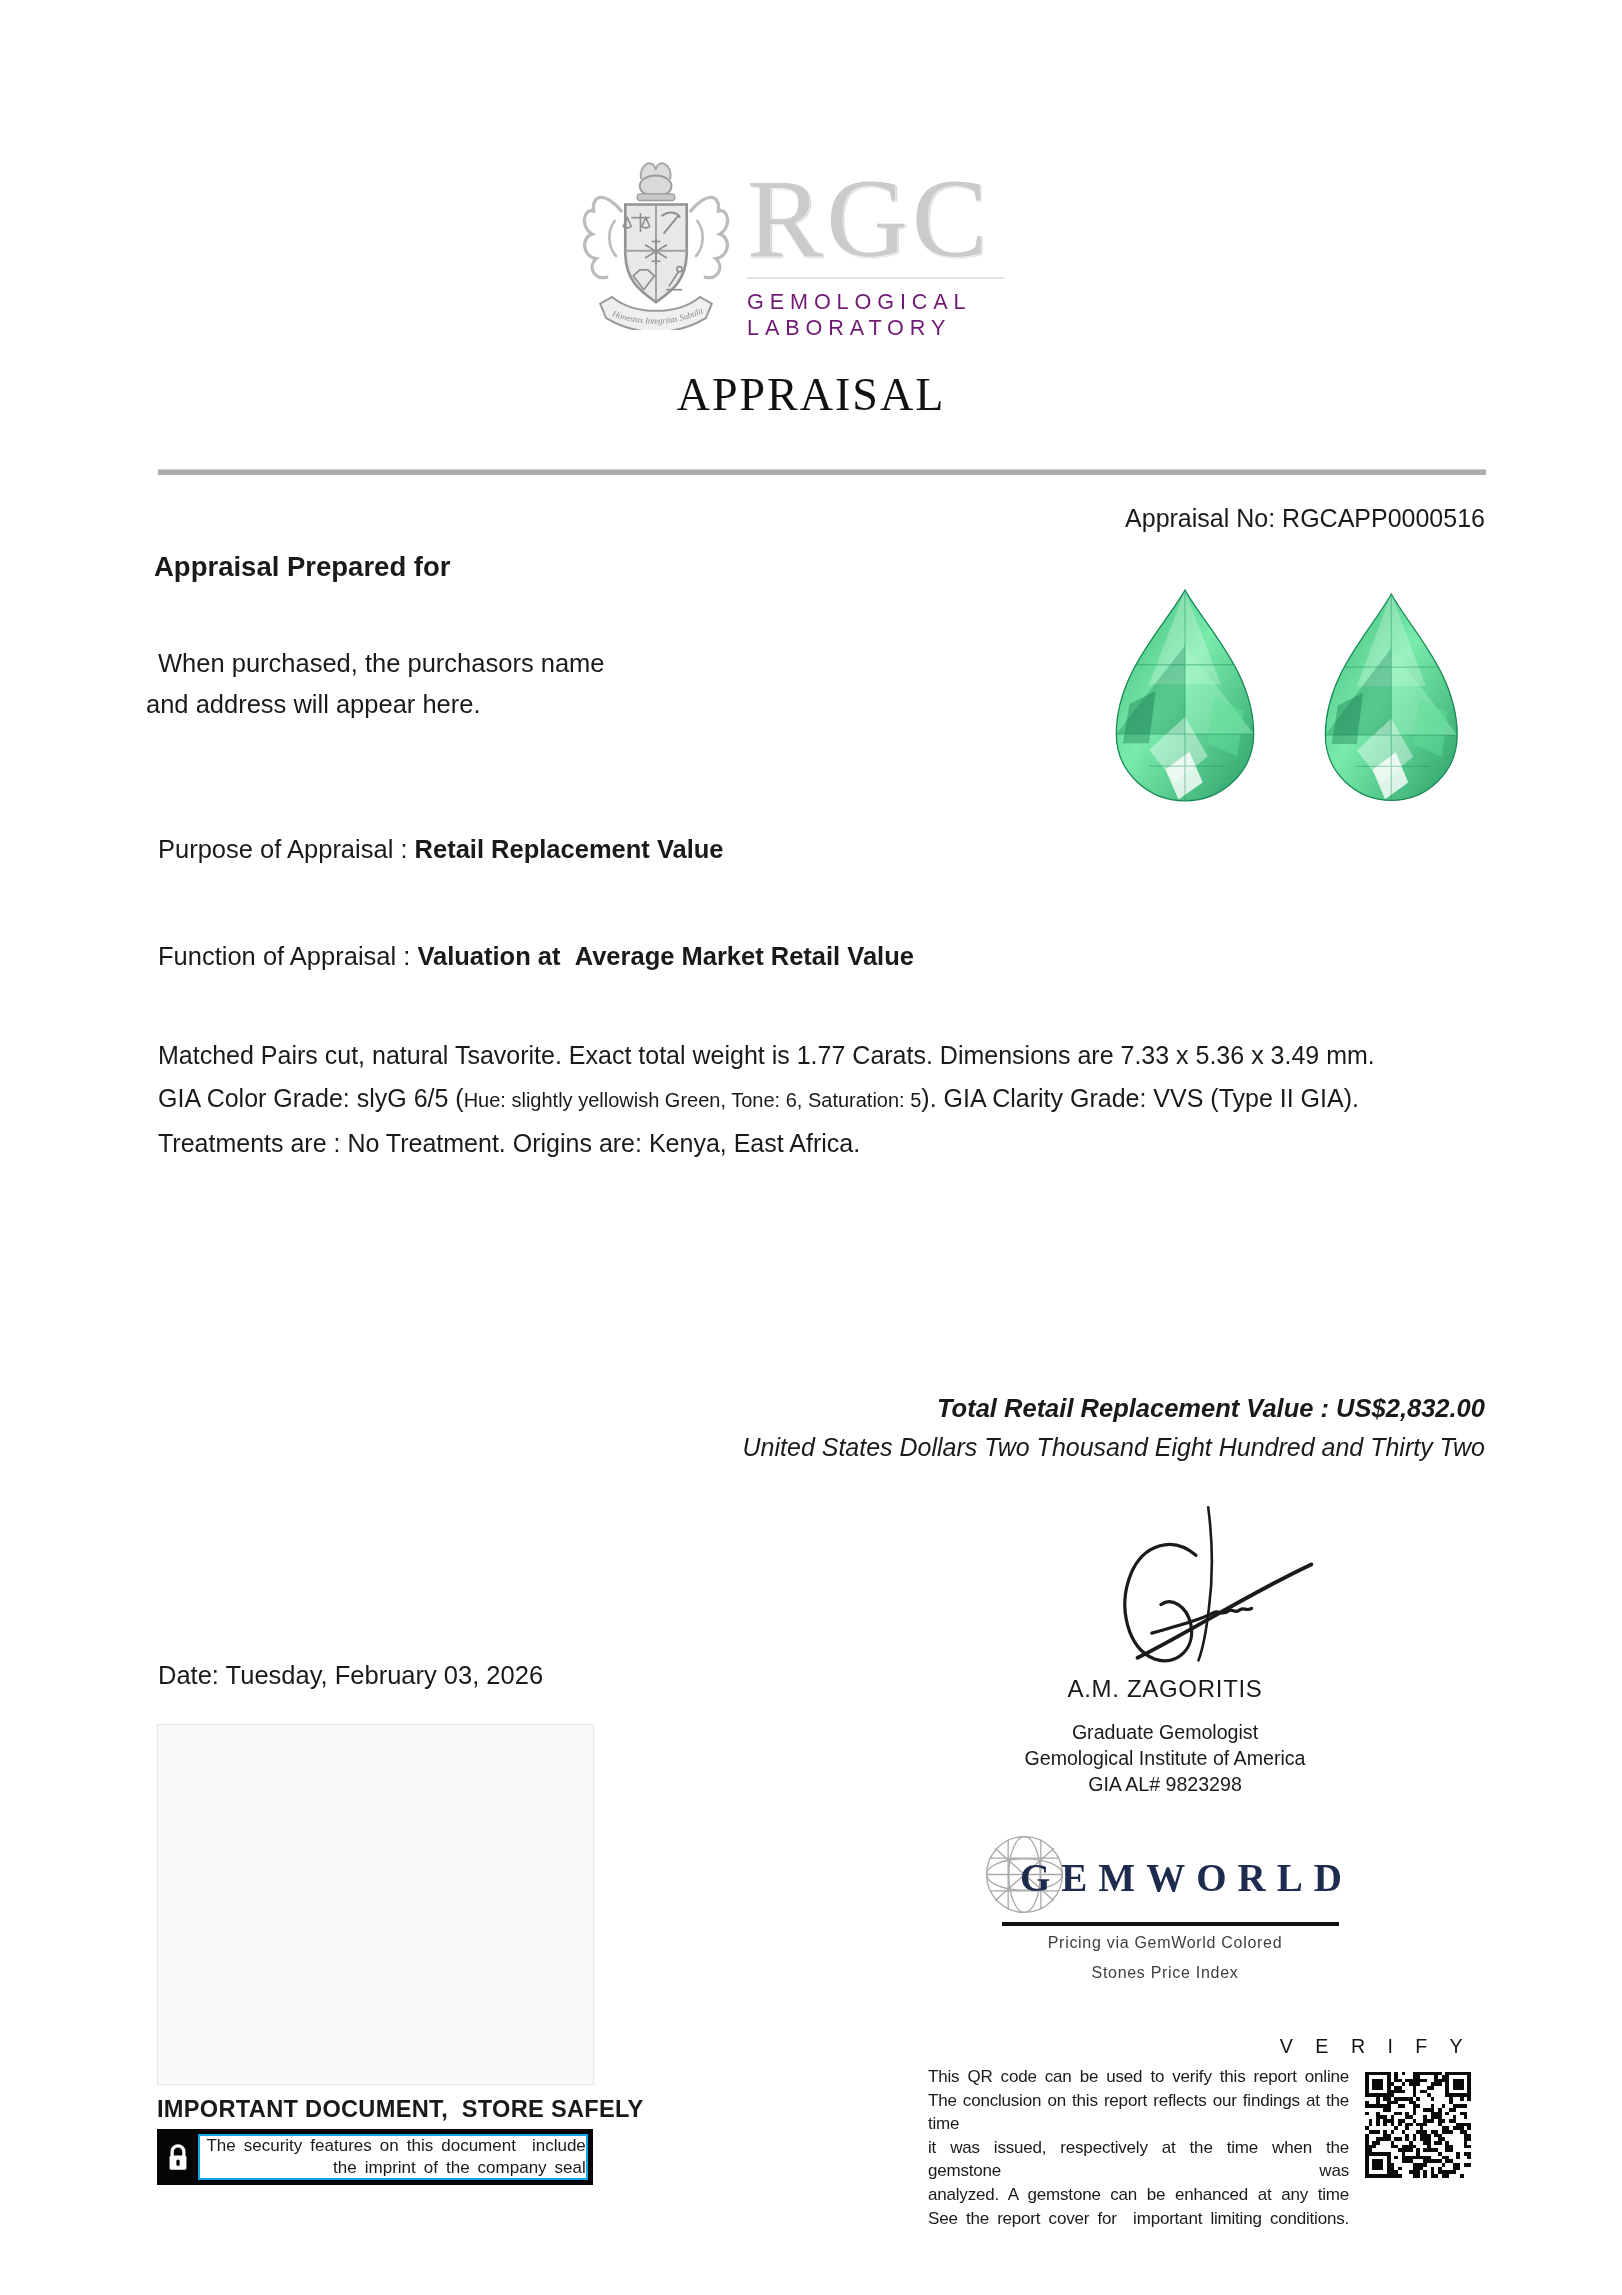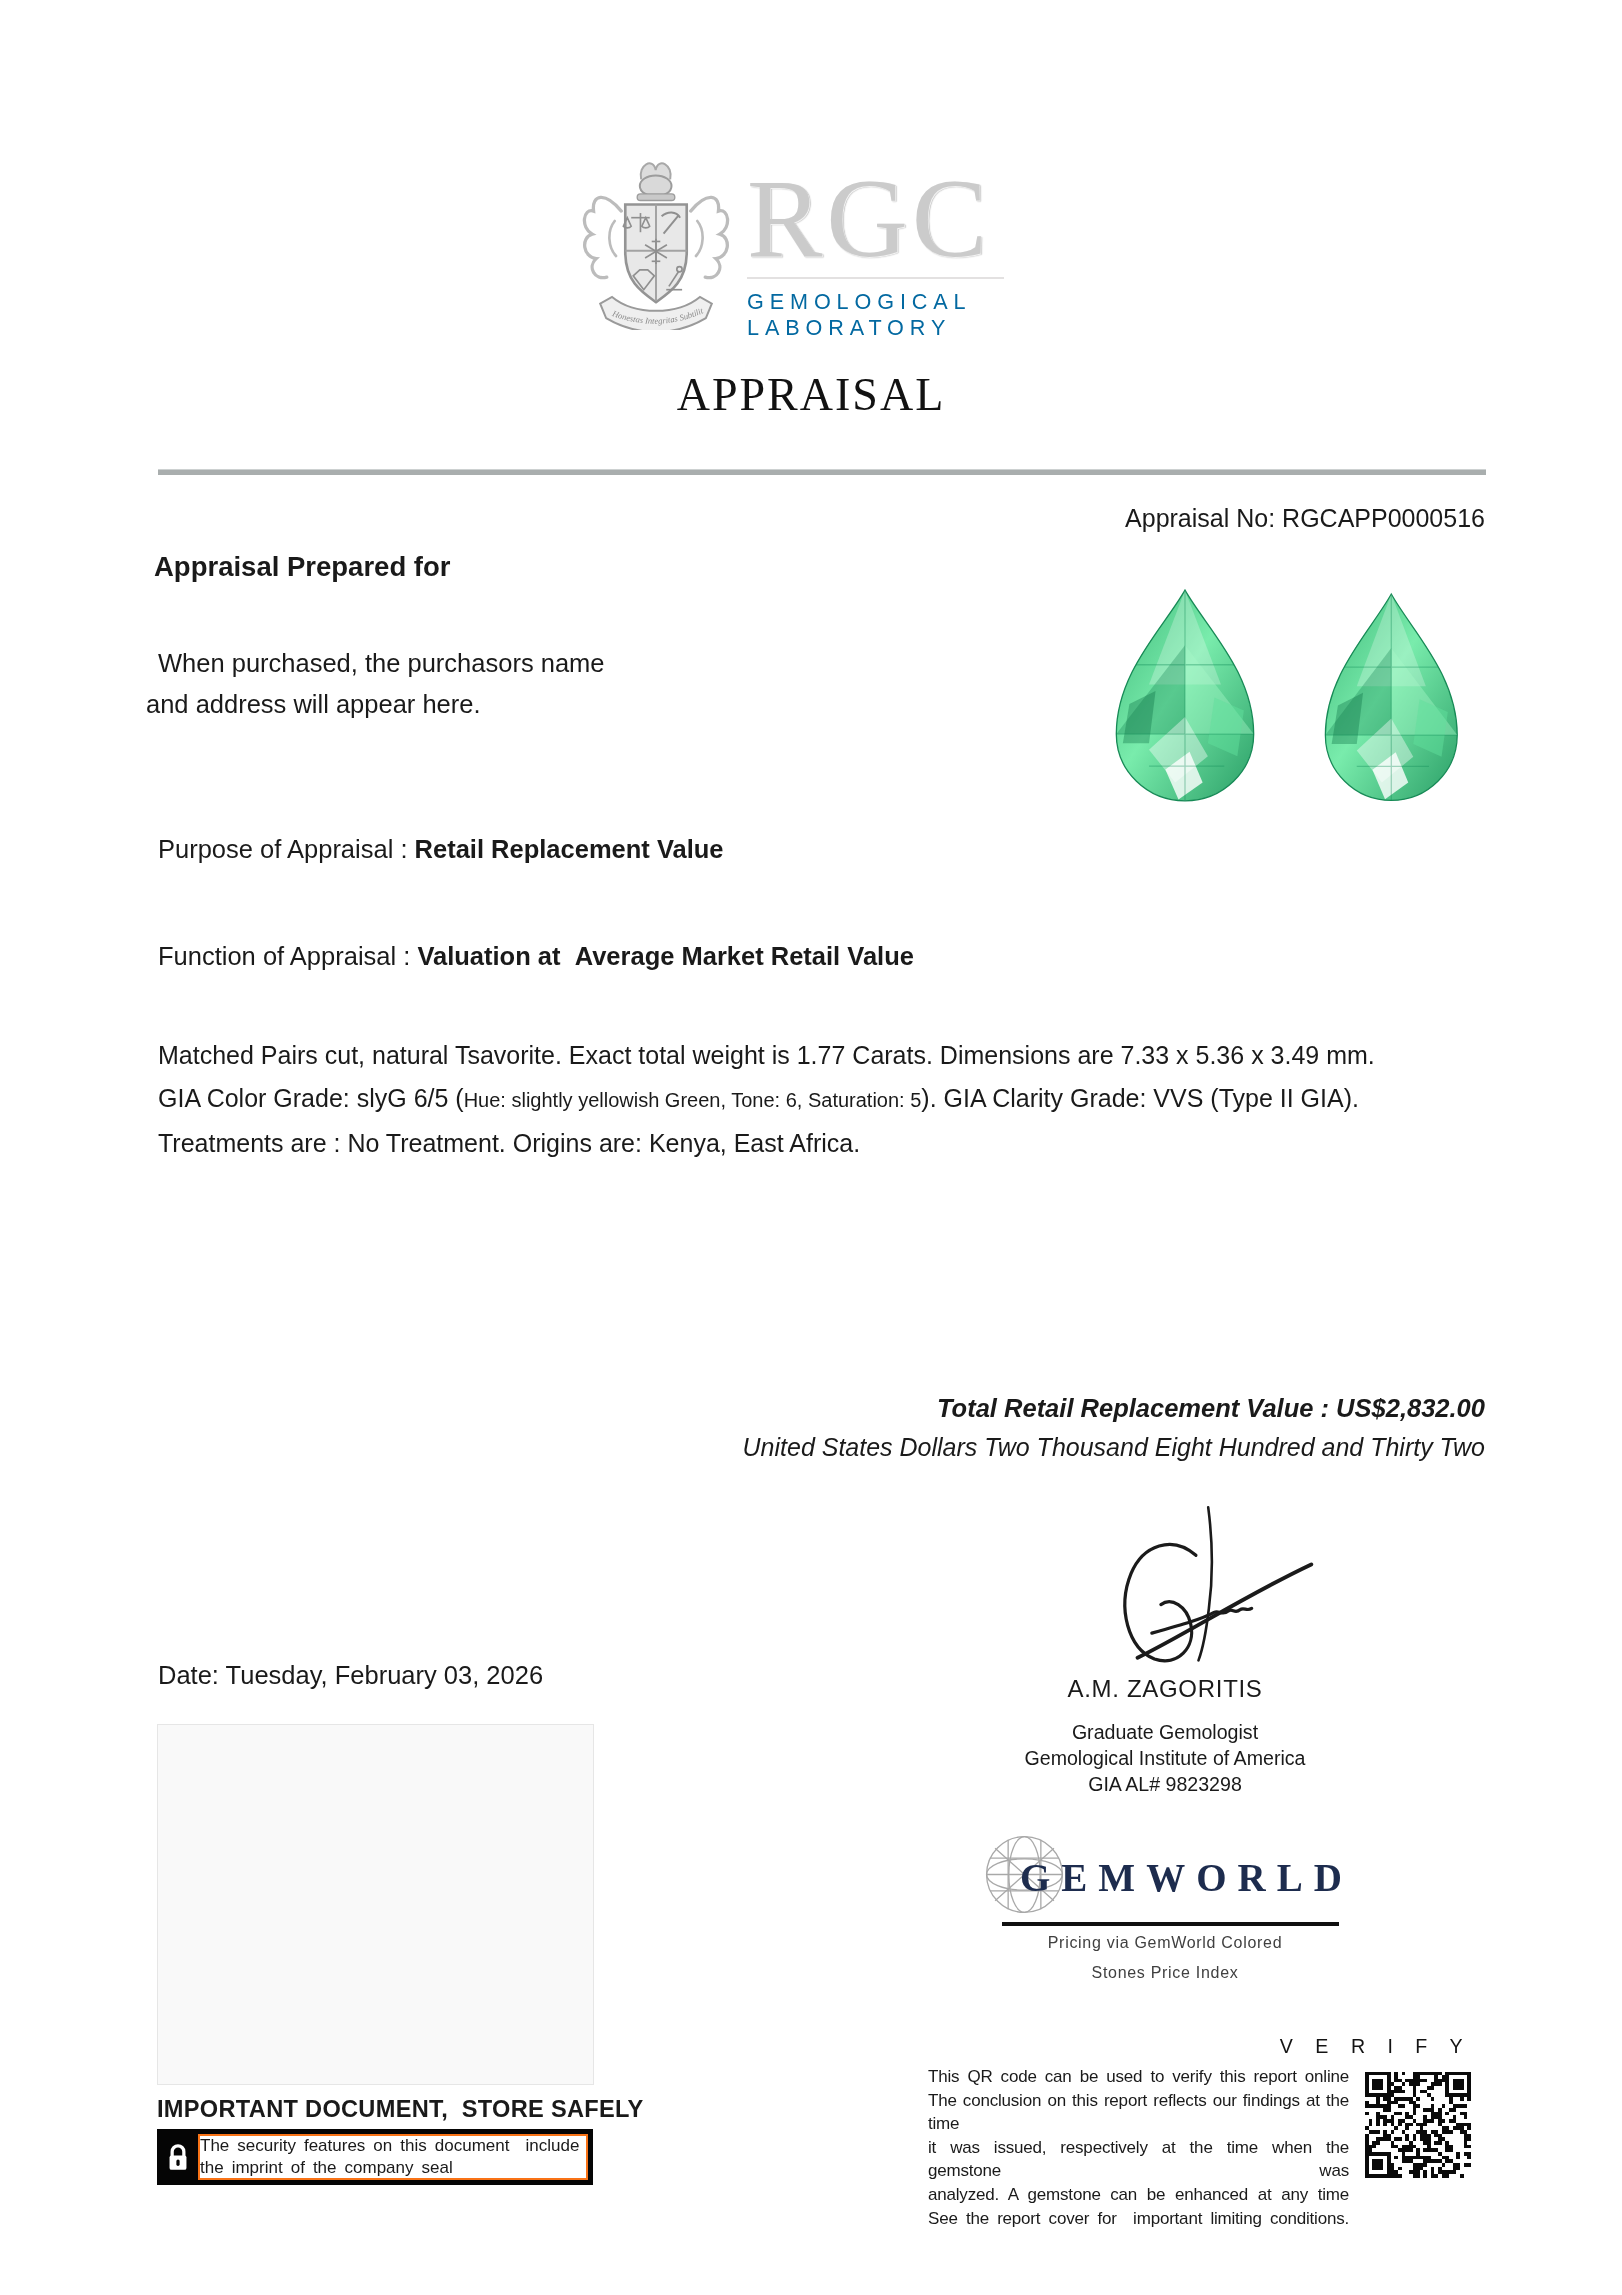--- a/index.html
+++ b/index.html
@@ -7,21 +7,21 @@
         font-family:"Liberation Sans",sans-serif;color:#1a1a1a;overflow:hidden;}
   .abs{position:absolute;}
 
   
   .crest{left:575px;top:145px;width:162px;height:185px;}
   .brand-block{left:747px;top:160px;width:275px;}
   .brand{font-family:"Liberation Serif","DejaVu Serif",serif;font-size:113px;line-height:1.02;
          color:#cbcbcb;letter-spacing:3.9px;
          text-shadow:0.7px 0.7px 0 #f2f2f2,1.3px 1.3px 1.3px #adadad;}
   .brand-rule{margin-top:1.3px;width:257px;height:2px;background:#e3e1e1;}
-  .brand-sub{margin-top:10.5px;font-size:21.6px;letter-spacing:5.9px;color:#0369a1;}
+  .brand-sub{margin-top:10.5px;font-size:21.6px;letter-spacing:5.9px;color:#701a75;}
 
   .doc-title{left:0;top:368px;width:1622px;text-align:center;
              font-family:"Liberation Serif","DejaVu Serif",serif;
              font-size:46px;letter-spacing:2px;color:#121212;}
 
   .top-rule{left:158px;top:469px;width:1328px;height:5.2px;background:#a9aeae;border-top:1.3px solid #cdd1d1;}
 
   .appraisal-no{right:137px;top:504px;font-size:25px;}
 
   
@@ -58,22 +58,22 @@
   .gw-globe{position:absolute;left:0;top:-5.2px;}
   .gw-brand{position:absolute;left:38px;top:18.3px;font-family:"Liberation Serif","DejaVu Serif",serif;
             font-weight:bold;font-size:39px;letter-spacing:11px;color:#1d2c4e;}
   .gw-rule{margin-left:19.6px;width:337px;height:3.9px;background:#101010;}
   .gw-cap{margin-top:2px;text-align:center;font-size:16px;line-height:30px;letter-spacing:0.7px;color:#404040;}
 
   
   .gray-box{left:157px;top:1724px;width:437px;height:361px;background:#f9f9f9;border:1.3px solid #e6e6e6;box-sizing:border-box;}
   .important{left:157px;top:2096px;width:445px;font-size:23.6px;font-weight:bold;letter-spacing:0.3px;white-space:nowrap;}
   .security-box{left:157px;top:2129px;width:436px;height:56px;background:#050505;}
-  .security-inner{position:absolute;left:41px;top:5.2px;right:5.2px;bottom:5.2px;background:#fff;border:2px solid #f97316;
-                  display:flex;flex-direction:column;justify-content:center;text-align:left;
+  .security-inner{position:absolute;left:41px;top:5.2px;right:5.2px;bottom:5.2px;background:#fff;border:2px solid #0ea5e9;
+                  display:flex;flex-direction:column;justify-content:center;text-align:right;
                   font-size:17px;line-height:21.6px;word-spacing:3.3px;}
   .lock-wrap{position:absolute;left:7.9px;top:14.4px;width:26px;height:29px;}
 
   
   .verify-label{right:151px;top:2035px;font-size:19.6px;letter-spacing:8.5px;color:#141414;white-space:nowrap;}
   .qr{left:1365px;top:2069px;width:106px;height:111px;}
   .qr-note{left:928px;top:2065px;width:421px;font-size:17px;line-height:23.6px;letter-spacing:-0.2px;}
   .qr-note div{text-align:justify;text-align-last:justify;}
 </style>
 </head>

